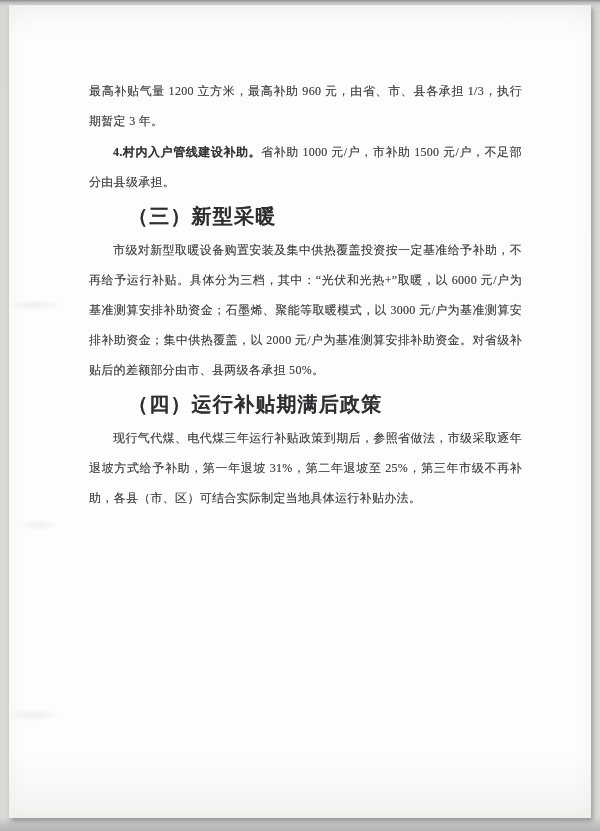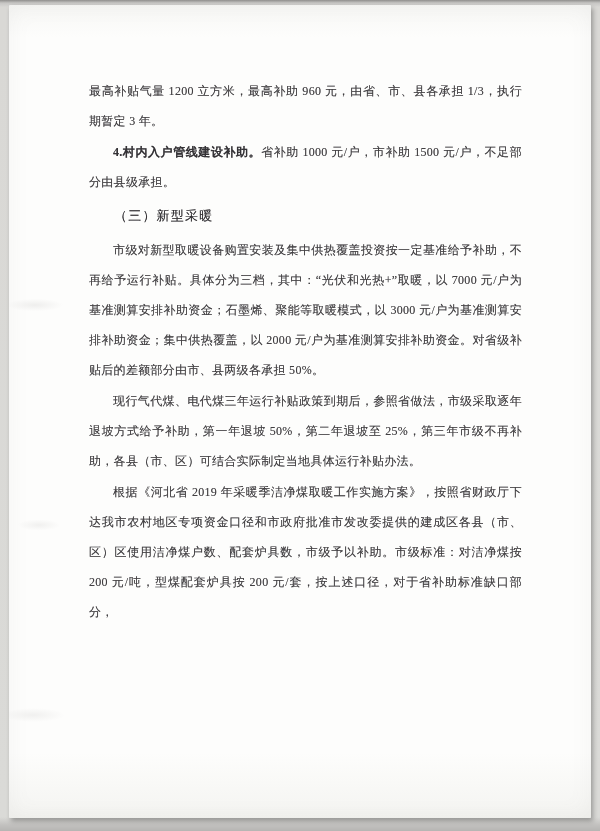--- a/index.html
+++ b/index.html
@@ -57,23 +57,23 @@
     text-align: justify;
     text-shadow: 0 0 0.6px rgba(80,78,80,0.55);
   }
 
   .indent { text-indent: 2em; }
 
   .lead-bold { font-weight: bold; color: #343236; }
 
   .sec-heading {
     margin: 4px 0 4px 0;
-    font-size: 13px;
+    font-size: 20px;
     line-height: 30px;
-    font-weight: normal;
+    font-weight: bold;
     letter-spacing: 1.2px;
     color: #2f2d31;
     text-indent: 2em;
     text-shadow: 0 0 0.6px rgba(60,58,62,0.55);
   }
 
   
   .noise {
     position: absolute;
     left: 0;
@@ -95,22 +95,22 @@
 <div class="paper">
   <div class="noise"></div>
   <div class="content">
 
     <p class="body-text">最高补贴气量 1200 立方米，最高补助 960 元，由省、市、县各承担 1/3，执行期暂定 3 年。</p>
 
     <p class="body-text indent"><span class="lead-bold">4.村内入户管线建设补助。</span><span>省补助 1000 元/户，市补助 1500 元/户，不足部分由县级承担。</span></p>
 
     <h3 class="sec-heading">（三）新型采暖</h3>
 
-    <p class="body-text indent">市级对新型取暖设备购置安装及集中供热覆盖投资按一定基准给予补助，不再给予运行补贴。具体分为三档，其中：“光伏和光热+”取暖，以 7000 元/户为基准测算安排补助资金；石墨烯、聚能等取暖模式，以 3000 元/户为基准测算安排补助资金；集中供热覆盖，以 2000 元/户为基准测算安排补助资金。对省级补贴后的差额部分由市、县两级各承担 50%。</p>
+    <p class="body-text indent">市级对新型取暖设备购置安装及集中供热覆盖投资按一定基准给予补助，不再给予运行补贴。具体分为三档，其中：“光伏和光热+”取暖，以 6000 元/户为基准测算安排补助资金；石墨烯、聚能等取暖模式，以 3000 元/户为基准测算安排补助资金；集中供热覆盖，以 2000 元/户为基准测算安排补助资金。对省级补贴后的差额部分由市、县两级各承担 50%。</p>
+
+    <h3 class="sec-heading">（四）运行补贴期满后政策</h3>
+
+    <p class="body-text indent">现行气代煤、电代煤三年运行补贴政策到期后，参照省做法，市级采取逐年退坡方式给予补助，第一年退坡 31%，第二年退坡至 25%，第三年市级不再补助，各县（市、区）可结合实际制定当地具体运行补贴办法。</p>
 
 
-    <p class="body-text indent">现行气代煤、电代煤三年运行补贴政策到期后，参照省做法，市级采取逐年退坡方式给予补助，第一年退坡 50%，第二年退坡至 25%，第三年市级不再补助，各县（市、区）可结合实际制定当地具体运行补贴办法。</p>
-
-
-    <p class="body-text indent">根据《河北省 2019 年采暖季洁净煤取暖工作实施方案》，按照省财政厅下达我市农村地区专项资金口径和市政府批准市发改委提供的建成区各县（市、区）区使用洁净煤户数、配套炉具数，市级予以补助。市级标准：对洁净煤按 200 元/吨，型煤配套炉具按 200 元/套，按上述口径，对于省补助标准缺口部分，</p>
 
   </div>
 </div>
 
 </body></html>

